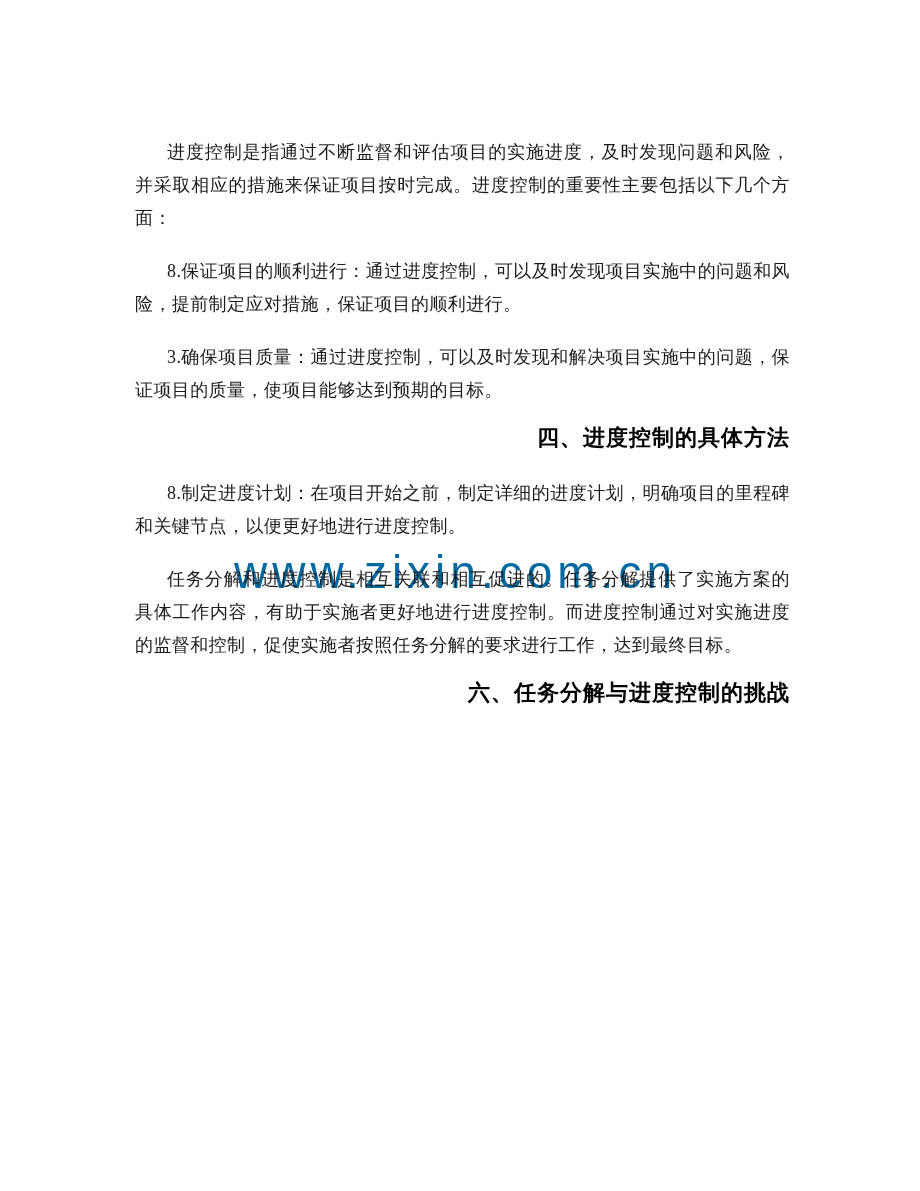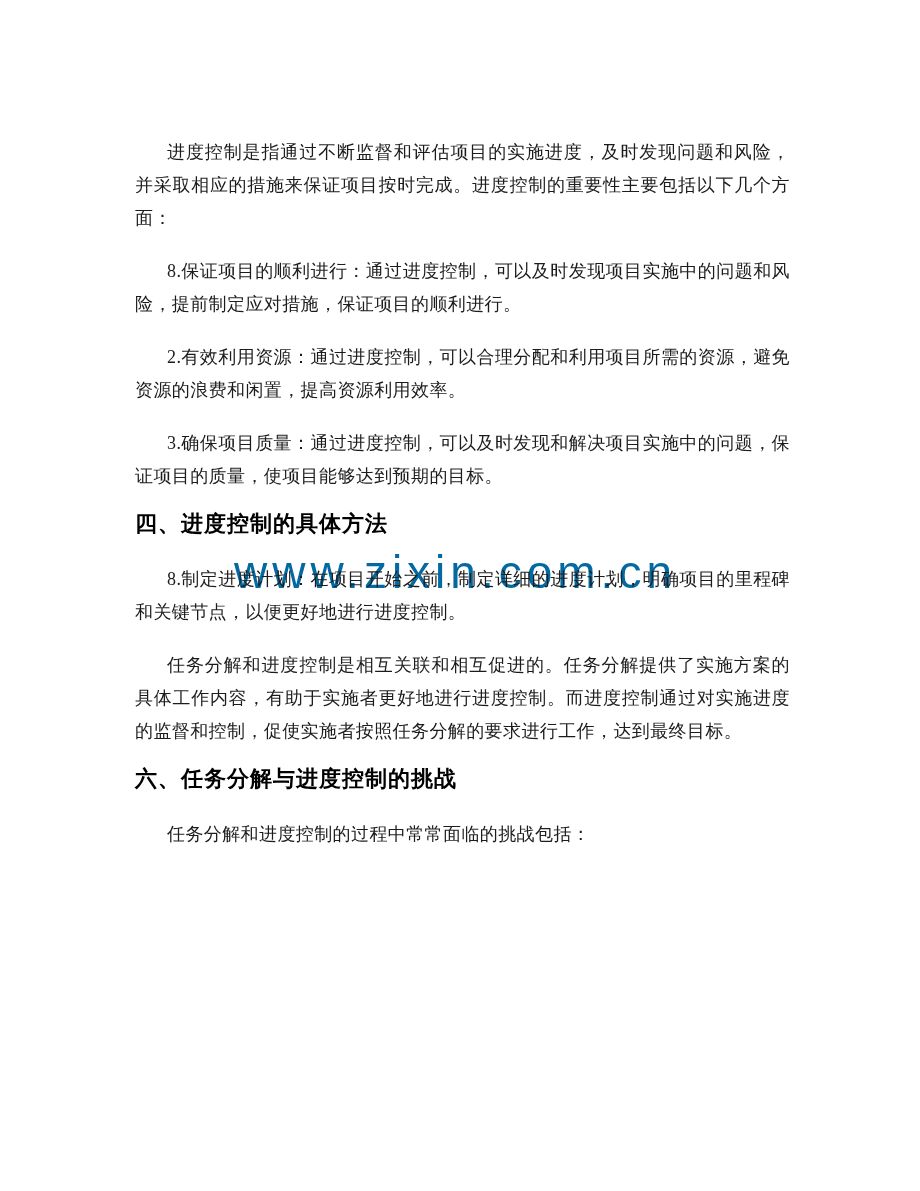--- a/index.html
+++ b/index.html
@@ -49,43 +49,42 @@
     }
     .content h2 {
       margin: -6px 0 23px 0;
       font-family: "Liberation Sans", "DejaVu Sans", sans-serif;
       font-size: 22px;
       line-height: 33px;
       font-weight: 700;
       color: #000000;
       letter-spacing: 1px;
       text-indent: 0;
+      text-align: right;
     }
   </style>
 </head>
 <body>
 
 <div class="page">
   <div class="watermark">www.zixin.com.cn</div>
 
   <div class="content">
     <p>进度控制是指通过不断监督和评估项目的实施进度，及时发现问题和风险，并采取相应的措施来保证项目按时完成。进度控制的重要性主要包括以下几个方面：</p>
 
     <p>8.保证项目的顺利进行：通过进度控制，可以及时发现项目实施中的问题和风险，提前制定应对措施，保证项目的顺利进行。</p>
 
-    <p>2.有效利用资源：通过进度控制，可以合理分配和利用项目所需的资源，避免资源的浪费和闲置，提高资源利用效率。</p>
 
     <p>3.确保项目质量：通过进度控制，可以及时发现和解决项目实施中的问题，保证项目的质量，使项目能够达到预期的目标。</p>
 
     <h2>四、进度控制的具体方法</h2>
 
     <p>8.制定进度计划：在项目开始之前，制定详细的进度计划，明确项目的里程碑和关键节点，以便更好地进行进度控制。</p>
 
 
 
 
     <p>任务分解和进度控制是相互关联和相互促进的。任务分解提供了实施方案的具体工作内容，有助于实施者更好地进行进度控制。而进度控制通过对实施进度的监督和控制，促使实施者按照任务分解的要求进行工作，达到最终目标。</p>
 
     <h2>六、任务分解与进度控制的挑战</h2>
 
-    <p>任务分解和进度控制的过程中常常面临的挑战包括：</p>
   </div>
 </div>
 
 </body></html>

